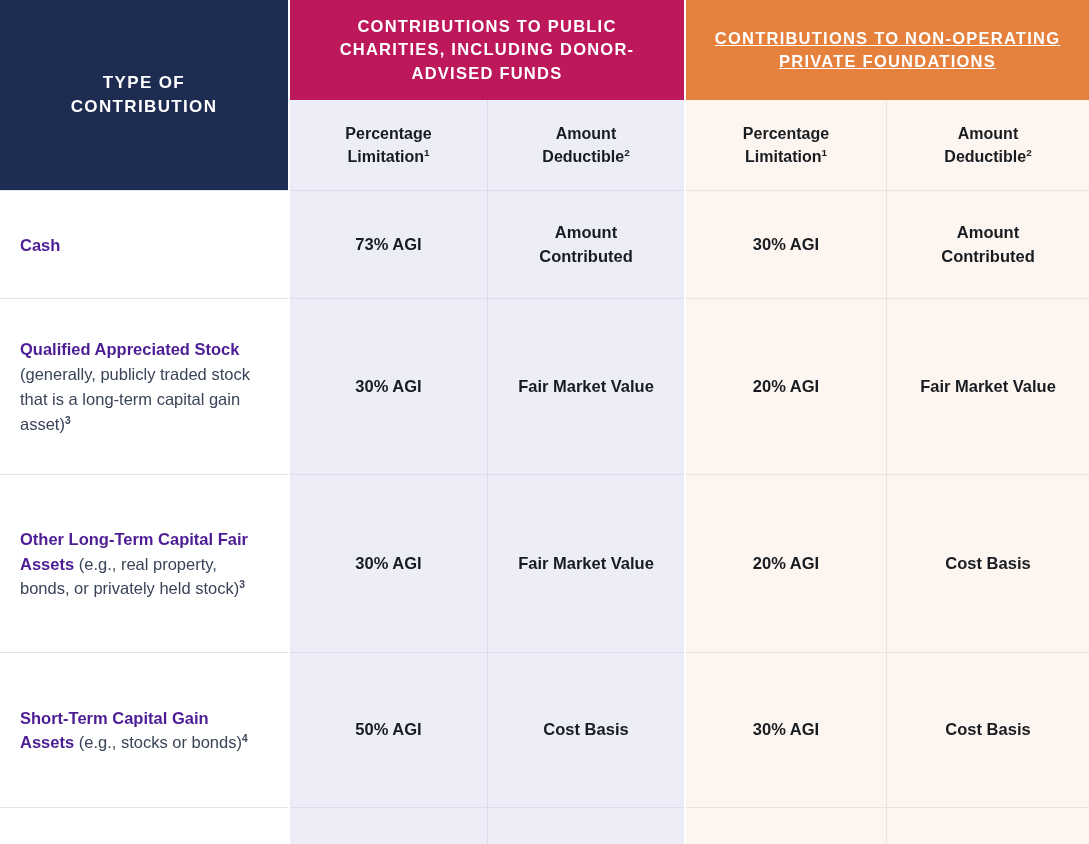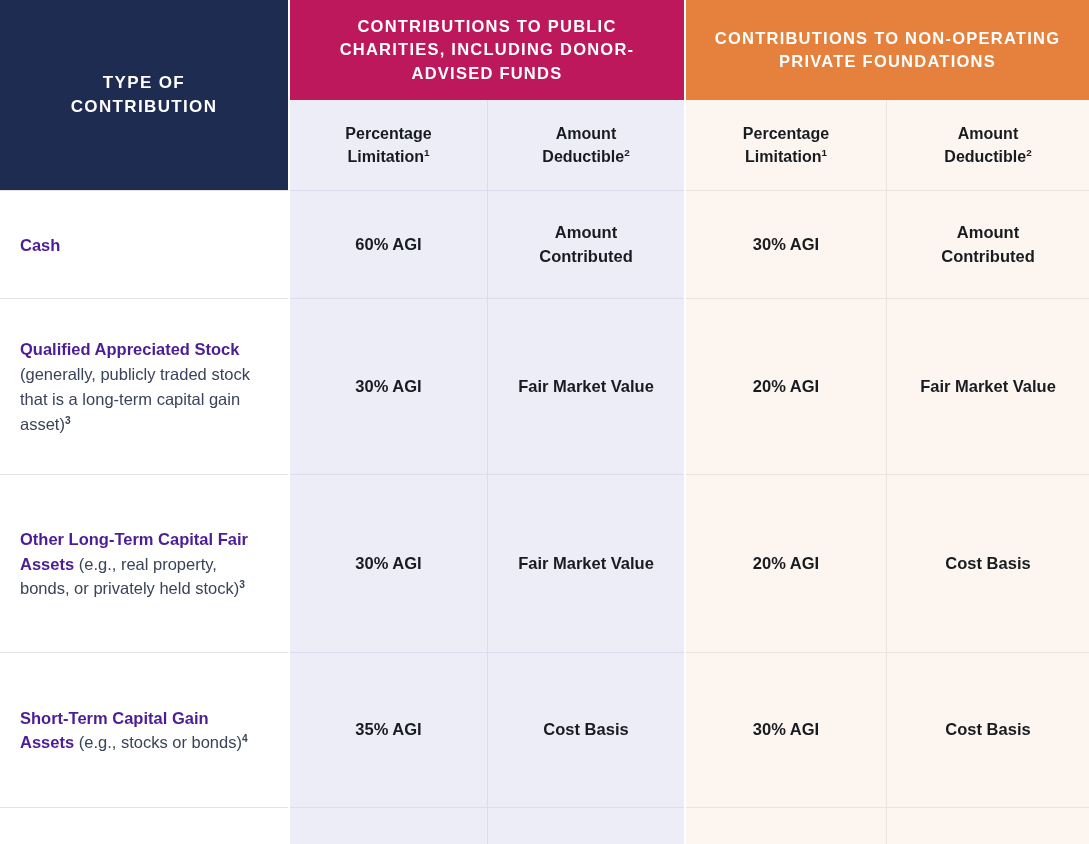--- a/index.html
+++ b/index.html
@@ -62,21 +62,21 @@
     font-weight: bold;
     font-size: 16.5px;
     letter-spacing: 0.075em;
     line-height: 1.42;
     text-transform: uppercase;
     padding: 10px 22px;
     height: 100px;
     box-sizing: border-box;
   }
   .group-head.public      { background: #be185d; }
-  .group-head.foundations { background: #e5813c; }
+  .group-head.foundations { background: #e5813c; text-decoration: underline; }
 
   .gutter-cell { background: #ffffff; padding: 0; }
 
   
   .sub-head {
     text-align: center;
     vertical-align: middle;
     font-weight: bold;
     font-size: 16px;
     line-height: 1.45;
@@ -185,21 +185,21 @@
         </th>
       </tr>
     </thead>
     <tbody>
 
       <tr class="data-row row-cash">
         <td class="type-cell">
           <span class="title">Cash</span><span class="desc"></span><span class="sup"></span>
         </td>
         <td class="gutter-cell"></td>
-        <td class="val-cell pub first">60% AGI</td>
+        <td class="val-cell pub first">73% AGI</td>
         <td class="val-cell pub second">
           <span>Amount</span><br>
           <span>Contributed</span>
         </td>
         <td class="gutter-cell"></td>
         <td class="val-cell pf first">30% AGI</td>
         <td class="val-cell pf second">
           <span>Amount</span><br>
           <span>Contributed</span>
         </td>
@@ -230,21 +230,21 @@
         <td class="val-cell pf first">20% AGI</td>
         <td class="val-cell pf second">Cost Basis</td>
       </tr>
 
       <tr class="data-row row-stcga">
         <td class="type-cell">
           <span class="title">Short-Term Capital Gain Assets</span>
           <span class="desc">(e.g., stocks or bonds)</span><span class="sup">4</span>
         </td>
         <td class="gutter-cell"></td>
-        <td class="val-cell pub first">35% AGI</td>
+        <td class="val-cell pub first">50% AGI</td>
         <td class="val-cell pub second">Cost Basis</td>
         <td class="gutter-cell"></td>
         <td class="val-cell pf first">30% AGI</td>
         <td class="val-cell pf second">Cost Basis</td>
       </tr>
 
       <tr class="data-row row-tpp">
         <td class="type-cell">
           
           <span class="sup"></span>

